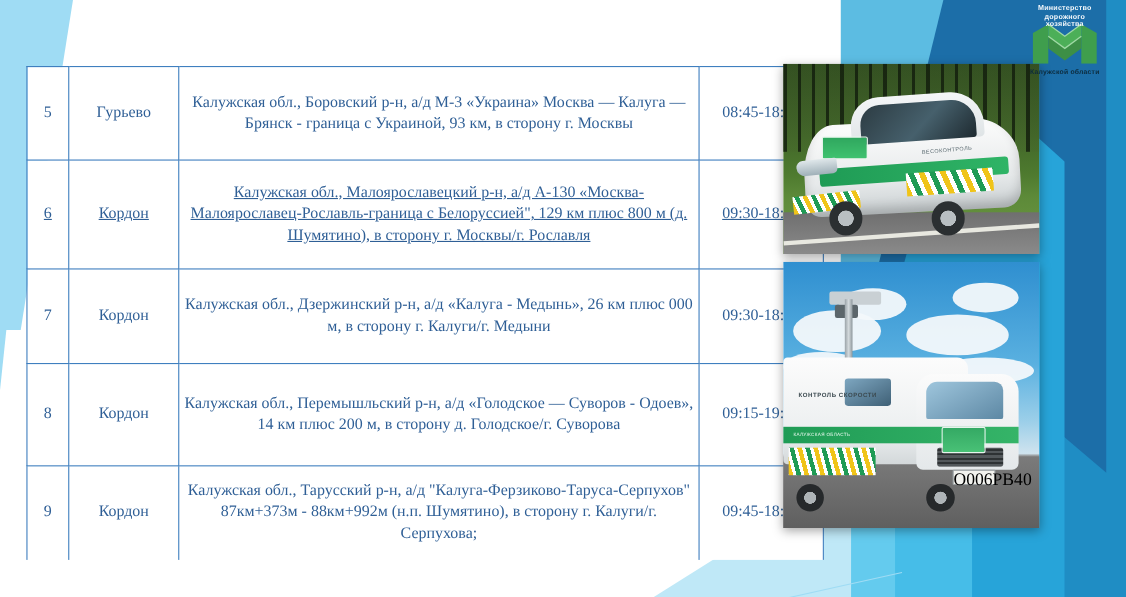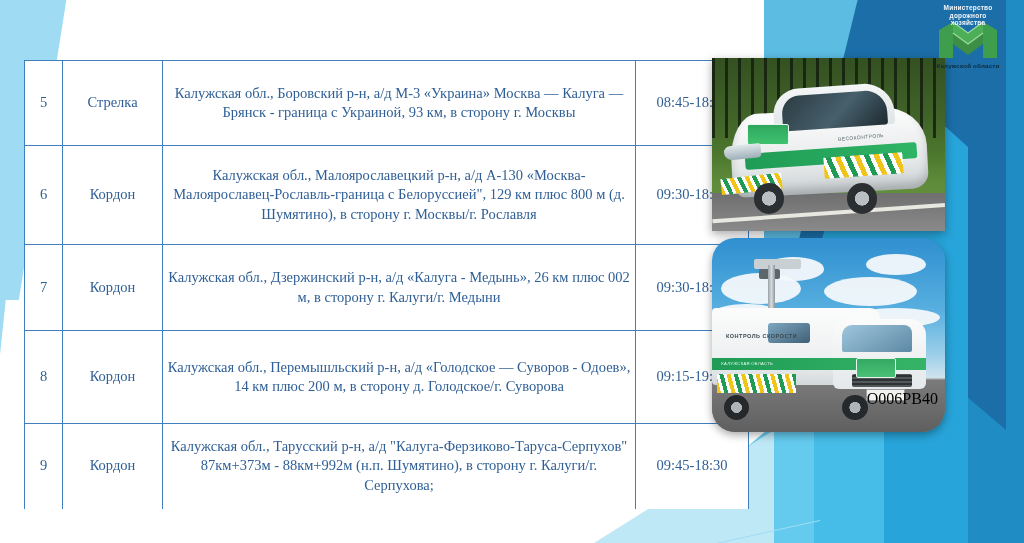--- a/index.html
+++ b/index.html
@@ -145,36 +145,36 @@
     line-height: 19.5px;
     padding: 3px 4px;
     color: #2f5f96;
   }
   .col-num   { width: 29px;  font-size: 15px; }
   .col-name  { width: 91px;  font-size: 16.5px; }
   .col-addr  { width: 464px; }
   .col-time  { width: 104px; font-size: 15px; }
 
   tr.r5 td { height: 78px; }
-  tr.r6 td { height: 92px; }
+  tr.r6 td { height: 92px; text-decoration: underline; }
   tr.r7 td { height: 79px; }
   tr.r8 td { height: 86px; }
   tr.r9 td { height: 78px; border-bottom-color: transparent; }
 
   
   .photo {
     position: absolute;
     overflow: hidden;
     box-shadow: 0 3px 9px rgba(0,0,0,.35);
   }
   .photo-car {
     left: 712px; top: 58px; width: 233px; height: 173px;
   }
   .photo-van {
-    left: 712px; top: 238px; width: 233px; height: 194px; border-radius: 23px;
+    left: 712px; top: 238px; width: 233px; height: 242px;
   }
 
   
   .sky-forest { position:absolute; inset:0; background:
       linear-gradient(#2e4a1e 0%, #3d6026 30%, #4e7a2f 58%, #5d8a39 70%, #6f9a44 100%); }
   .forest-trunks { position:absolute; left:0; top:0; width:100%; height:46%;
       background: repeating-linear-gradient(90deg,
         rgba(20,32,14,.85) 0px, rgba(20,32,14,.85) 3px,
         rgba(70,100,45,.25) 3px, rgba(70,100,45,.25) 13px);
   }
@@ -372,34 +372,34 @@
       <path d="M16 4 L31 15 L46 4" fill="none" stroke="#9fd9a4" stroke-width="1.2"></path>
       <path d="M16 15 L31 26 L46 15" fill="none" stroke="#9fd9a4" stroke-width="1.2"></path>
     </svg>
     <div class="logo-sub">Калужской области</div>
   </div>
 
   <table class="reg-table">
     <tbody>
       <tr class="r5">
         <td class="col-num">5</td>
-        <td class="col-name">Стрелка</td>
+        <td class="col-name">Гурьево</td>
         <td class="col-addr">Калужская обл., Боровский р-н, а/д М-3 «Украина» Москва — Калуга — Брянск - граница с Украиной, 93 км, в сторону г. Москвы</td>
         <td class="col-time">08:45-18:30</td>
       </tr>
       <tr class="r6">
         <td class="col-num">6</td>
         <td class="col-name">Кордон</td>
         <td class="col-addr">Калужская обл., Малоярославецкий р-н, а/д А-130 «Москва-Малоярославец-Рославль-граница с Белоруссией", 129 км плюс 800 м (д. Шумятино), в сторону г. Москвы/г. Рославля</td>
         <td class="col-time">09:30-18:45</td>
       </tr>
       <tr class="r7">
         <td class="col-num">7</td>
         <td class="col-name">Кордон</td>
-        <td class="col-addr">Калужская обл., Дзержинский р-н, а/д «Калуга - Медынь», 26 км плюс 002 м, в сторону г. Калуги/г. Медыни</td>
+        <td class="col-addr">Калужская обл., Дзержинский р-н, а/д «Калуга - Медынь», 26 км плюс 000 м, в сторону г. Калуги/г. Медыни</td>
         <td class="col-time">09:30-18:45</td>
       </tr>
       <tr class="r8">
         <td class="col-num">8</td>
         <td class="col-name">Кордон</td>
         <td class="col-addr">Калужская обл., Перемышльский р-н, а/д «Голодское — Суворов - Одоев», 14 км плюс 200 м, в сторону д. Голодское/г. Суворова</td>
         <td class="col-time">09:15-19:00</td>
       </tr>
       <tr class="r9">
         <td class="col-num">9</td>

